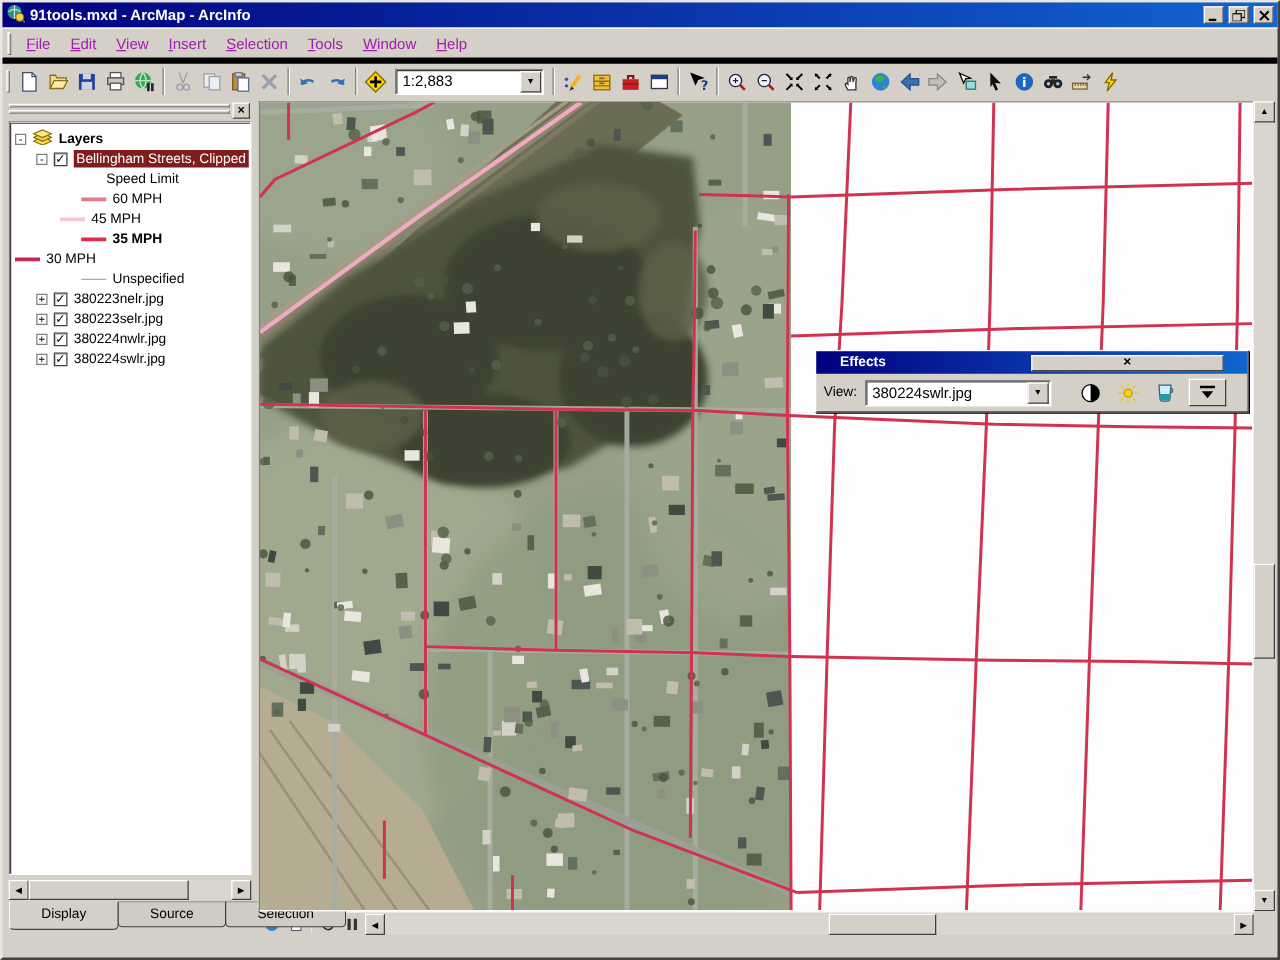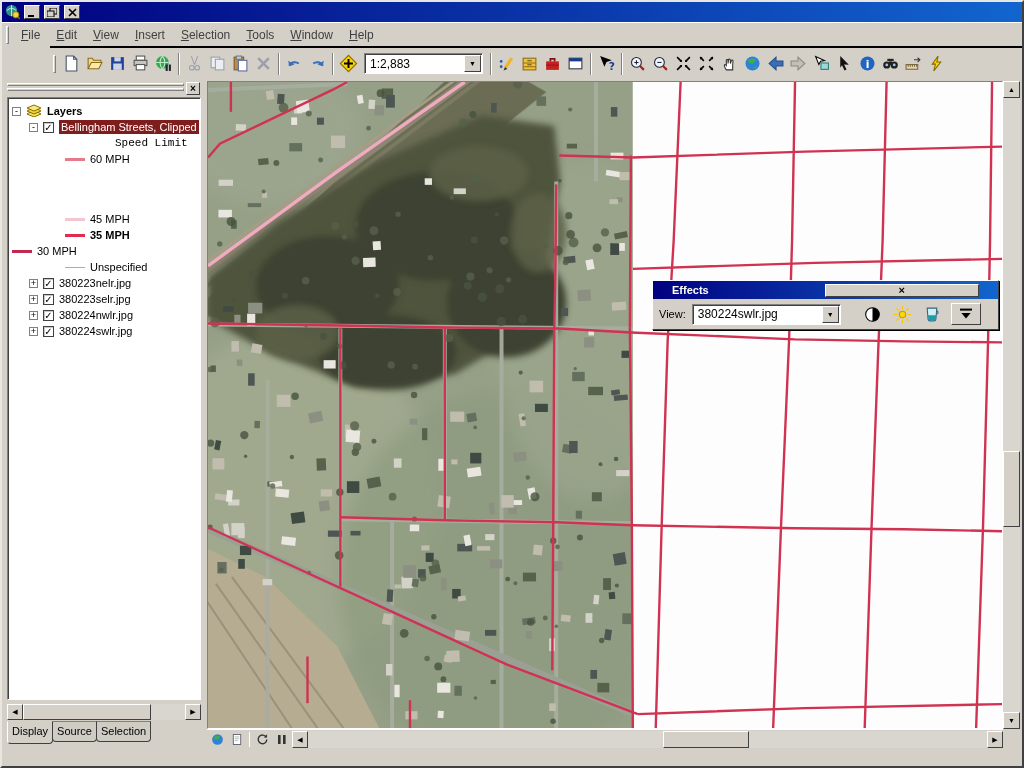--- a/index.html
+++ b/index.html
@@ -6,24 +6,24 @@
     font-family:"Liberation Sans","DejaVu Sans",sans-serif;font-size:11px;background:#d4d0c8;}
   *{box-sizing:border-box;}
   .window{position:absolute;inset:0;background:#d4d0c8;border:2px solid;border-color:#e8e6e0 #404040 #404040 #e8e6e0;}
   
   .titlebar{height:20px;background:linear-gradient(90deg,#010080,#1265ce);display:flex;align-items:center;gap:4px;padding:0 3px;}
   .title-text{flex:1;color:#fff;font-weight:bold;font-size:12px;white-space:nowrap;}
   .wbtn{width:16px;height:14px;background:#d4d0c8;border:1px solid;border-color:#fff #404040 #404040 #fff;display:flex;align-items:center;justify-content:center;}
   
   .menubar{height:24px;border-top:1px solid #fff;display:flex;align-items:center;padding-left:3px;}
   .grip{width:3px;height:18px;border:1px solid;border-color:#fff #808080 #808080 #fff;margin:0 4px 0 1px;}
-  .mitem{padding:3px 8px;font-size:12px;color:#404040;}
+  .mitem{padding:3px 8px;font-size:12px;color:#a21caf;}
   .mitem::first-letter{text-decoration:underline;}
   
-  .toolbar{height:33px;border-top:2px solid #000000;display:flex;align-items:center;padding:2px 2px;margin-left:48px;}
+  .toolbar{height:33px;border-top:5px solid #000000;display:flex;align-items:center;padding:2px 2px;}
   .tbtn{width:23px;height:23px;display:flex;align-items:center;justify-content:center;flex:0 0 auto;}
   .sep{width:2px;height:22px;border-left:1px solid #808080;border-right:1px solid #fff;margin:0 3px;flex:0 0 auto;}
   .combo{display:flex;height:21px;border:1px solid;border-color:#808080 #fff #fff #808080;background:#fff;align-items:center;box-shadow:inset 1px 1px 0 #404040;}
   .combo-text{padding:0 5px;font-size:12px;}
   .combo-btn{width:17px;height:17px;margin:1px;background:#d4d0c8;border:1px solid;border-color:#fff #404040 #404040 #fff;display:flex;align-items:center;justify-content:center;font-size:7px;}
   
   .client{position:absolute;top:79px;left:2px;right:2px;bottom:18px;display:flex;}
   
   .toc{width:200px;position:relative;background:#d4d0c8;flex:0 0 auto;}
   .toc-grab{position:absolute;top:2px;left:3px;right:20px;height:11px;}
@@ -32,21 +32,21 @@
   .tree{position:absolute;top:16px;left:3px;right:3px;bottom:48px;background:#fff;border:1px solid;border-color:#808080 #fff #fff #808080;box-shadow:inset 1px 1px 0 #404040;padding:5px 0 0 0;overflow:hidden;}
   .trow{height:16px;display:flex;align-items:center;gap:5px;white-space:nowrap;padding-left:4px;}
   .expander{width:9px;height:9px;flex:0 0 auto;border:1px solid #808080;background:#fff;font-size:9px;line-height:7px;text-align:center;}
   .cb{width:11px;height:11px;flex:0 0 auto;border:1px solid #404040;background:#fff;font-size:10px;line-height:9px;text-align:center;box-shadow:inset 1px 1px 0 #c8c8c8;}
   .sel{background:#7f1d1d;color:#fff;padding:1px 2px;}
   .swatch{width:20px;flex:0 0 auto;}
   .toc-hscroll{position:absolute;bottom:28px;left:3px;right:3px;height:16px;background:#d9d6cf;display:flex;align-items:stretch;}
   .sbtn{width:16px;background:#d4d0c8;border:1px solid;border-color:#fff #404040 #404040 #fff;display:flex;align-items:center;justify-content:center;font-size:7px;flex:0 0 auto;}
   .hthumb{background:#d4d0c8;border:1px solid;border-color:#fff #404040 #404040 #fff;}
   .tabs{position:absolute;bottom:4px;left:3px;display:flex;align-items:flex-start;}
-  .tab{background:#d4d0c8;border:1px solid #404040;border-top:1px solid #808080;padding:3px 4px 4px;font-size:11px;border-radius:0 0 4px 4px;position:relative;margin-right:-1px;background:#cfccc4;}
+  .tab{background:#d4d0c8;border:1px solid #404040;border-top:1px solid #808080;padding:3px 25px 4px;font-size:11px;border-radius:0 0 4px 4px;position:relative;margin-right:-1px;background:#cfccc4;}
   .tab.active{background:#d4d0c8;border-top-color:#d4d0c8;z-index:2;padding-bottom:6px;border-left-color:#fff;}
   
   .map-region{flex:1;display:grid;grid-template-columns:1fr 17px;grid-template-rows:1fr 19px;margin-left:3px;}
   .canvas{position:relative;background:#fff;border:1px solid;border-color:#808080 #fff #fff #808080;overflow:hidden;}
   .canvas svg{position:absolute;inset:0;width:100%;height:100%;}
   .vscroll{position:relative;background:#d9d6cf;}
   .vscroll .sbtn{width:100%;height:17px;position:absolute;}
   .vthumb{position:absolute;left:0;right:0;top:370px;height:76px;background:#d4d0c8;border:1px solid;border-color:#fff #404040 #404040 #fff;}
   .bottomrow{display:flex;align-items:stretch;background:#d4d0c8;border-top:1px solid #fff;padding-top:1px;}
   .vbtn{width:20px;display:flex;align-items:center;justify-content:center;border:0;background:#d4d0c8;flex:0 0 auto;}
@@ -74,20 +74,21 @@
 
   <div class="titlebar">
     <span>
       <svg width="15" height="15" viewBox="0 0 16 16">
           <circle cx="7" cy="7" r="6" fill="#2e8f8a"></circle>
           <path d="M2 7c3-3 7-3 10 0M7 1v12" stroke="#cfeeea" fill="none" stroke-width="1"></path>
           <circle cx="11.5" cy="11.5" r="3.4" fill="#f3d23e" stroke="#8a7000"></circle>
           <path d="M13.8 13.8L16 16" stroke="#8a7000" stroke-width="1.6"></path>
         </svg>
     </span>
+    <span class="title-text">91tools.mxd - ArcMap - ArcInfo</span>
     <span class="wbtn">
         <svg width="10" height="9" viewBox="0 0 10 9">
           <rect x="1" y="7" width="6" height="2" fill="#000"></rect>
         </svg>
       </span>
     <span class="wbtn">
         <svg width="10" height="9" viewBox="0 0 10 9">
           <rect x="3" y="0" width="7" height="6" fill="none" stroke="#000"></rect>
           <rect x="0" y="3" width="7" height="6" fill="#d4d0c8" stroke="#000"></rect>
         </svg>
@@ -345,28 +346,28 @@
                 <path d="M1 7l7-4 7 4-7 3z" fill="#f0d040" stroke="#8a7000"></path>
                 <path d="M1 4l7-3 7 3-7 3z" fill="#f8ea80" stroke="#8a7000"></path>
               </svg></span>
           <span style="font-weight:bold;">Layers</span>
         </div>
         <div class="trow" style="padding-left:21px;">
           <span class="expander">-</span>
           <span class="cb">✓</span>
           <span class="sel">Bellingham Streets, Clipped</span>
         </div>
-        <div class="trow" style="padding-left:107px;font-family:Liberation Mono, monospace;">
+        <div class="trow" style="padding-left:77px;">
           <span>Speed Limit</span>
         </div>
         <div class="trow" style="padding-left:57px;">
           <span class="swatch" style="background:#e57a8c;height:3px;"></span>
           <span>60 MPH</span>
         </div>
-        <div class="trow" style="padding-left:57px;margin-top:44px;">
+        <div class="trow" style="padding-left:40px;">
           <span class="swatch" style="background:#f4c6d0;height:3px;"></span>
           <span>45 MPH</span>
         </div>
         <div class="trow" style="padding-left:57px;font-weight:bold;">
           <span class="swatch" style="background:#e22c4e;height:3px;"></span>
           <span>35 MPH</span>
         </div>
         <div class="trow" style="">
           <span class="swatch" style="background:#c12950;height:3px;"></span>
           <span>30 MPH</span>

